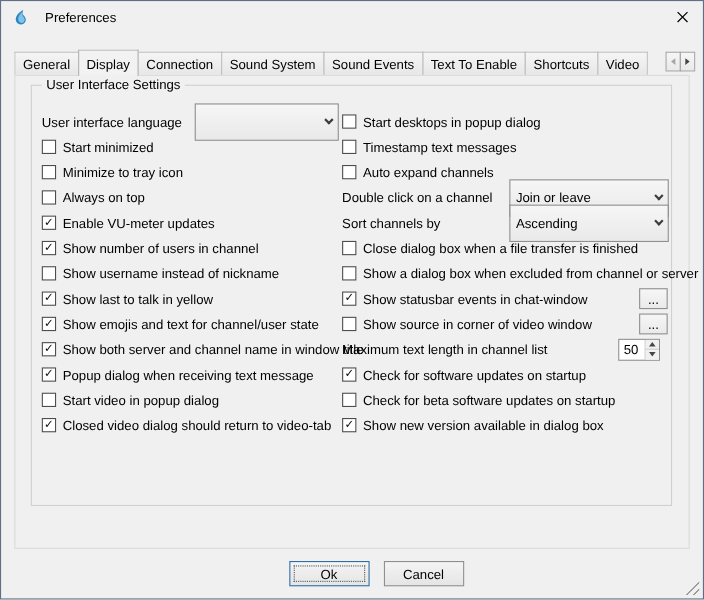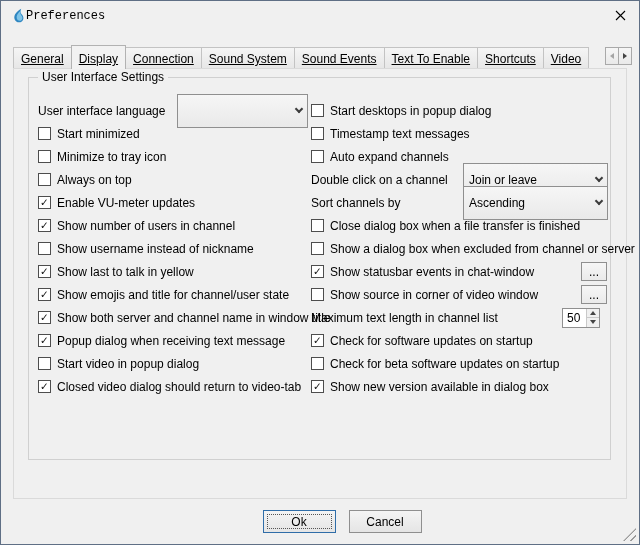--- a/index.html
+++ b/index.html
@@ -3,26 +3,26 @@
 <meta charset="utf-8">
 <style>
   * { margin:0; padding:0; box-sizing:border-box; }
   html,body { width:640px; height:545px; overflow:hidden; }
   body { font-family:"Liberation Sans","DejaVu Sans",sans-serif; font-size:12px; color:#000; background:#fff; }
   .window { position:absolute; inset:0; background:#f0f0f0; border:1px solid #5f6f85; }
 
   
   .titlebar { position:absolute; top:0; left:0; right:0; height:30px; display:flex; align-items:center; padding-left:9px; }
   .app-icon { width:16px; height:16px; flex:none; }
-  .title-text { margin-left:0;font-family:Liberation Mono, monospace; }
+  .title-text { margin-left:15px; }
   .close-btn { position:absolute; top:1px; right:1px; width:36px; height:27px; display:flex; align-items:center; justify-content:center; cursor:pointer; }
 
   
   .tabs-row { position:absolute; left:12px; top:44px; width:594px; height:24px; display:flex; align-items:flex-end; overflow:hidden; z-index:2; }
-  .tab { height:21px; margin-bottom:1px; padding:4px 7px 0; background:linear-gradient(#f5f5f5,#e7e7e7); border:1px solid #c3c3c3; border-bottom:none; white-space:nowrap; cursor:pointer;text-decoration:underline; }
+  .tab { height:21px; margin-bottom:1px; padding:4px 7px 0; background:linear-gradient(#f5f5f5,#e7e7e7); border:1px solid #c3c3c3; border-bottom:none; white-space:nowrap; cursor:pointer; }
   .tab + .tab { margin-left:-1px; }
   .tab.active { position:relative; height:24px; margin-bottom:0; padding-top:6px; background:#f2f2f2; border-color:#b2b2b2; z-index:3; }
   .tab-scroll { position:absolute; right:7px; top:46px; display:flex; z-index:4; }
   .tsbtn { width:14px; height:18px; border:1px solid #a9a9a9; background:linear-gradient(#f6f6f6,#e9e9e9); display:flex; align-items:center; justify-content:center; cursor:pointer; }
   .tsbtn + .tsbtn { margin-left:-1px; }
   .tri-left { width:0; height:0; border-top:3px solid transparent; border-bottom:3px solid transparent; border-right:4px solid #a5a5a5; }
   .tri-right { width:0; height:0; border-top:3px solid transparent; border-bottom:3px solid transparent; border-left:4px solid #444; }
 
   
   .pane { position:absolute; left:12px; top:67px; width:614px; height:431px; border:1px solid #dadada; background:#f0f0f0; z-index:1; }
@@ -143,21 +143,21 @@
         <div class="row">
             <span class="cb"></span>
             <span class="lbl">Show username instead of nickname</span>
           </div>
         <div class="row">
             <span class="cb">✓</span>
             <span class="lbl">Show last to talk in yellow</span>
           </div>
         <div class="row">
             <span class="cb">✓</span>
-            <span class="lbl">Show emojis and title for channel/user state</span>
+            <span class="lbl">Show emojis and text for channel/user state</span>
           </div>
         <div class="row">
             <span class="cb">✓</span>
             <span class="lbl">Show both server and channel name in window title</span>
           </div>
         <div class="row">
             <span class="cb">✓</span>
             <span class="lbl">Popup dialog when receiving text message</span>
           </div>
         <div class="row">

